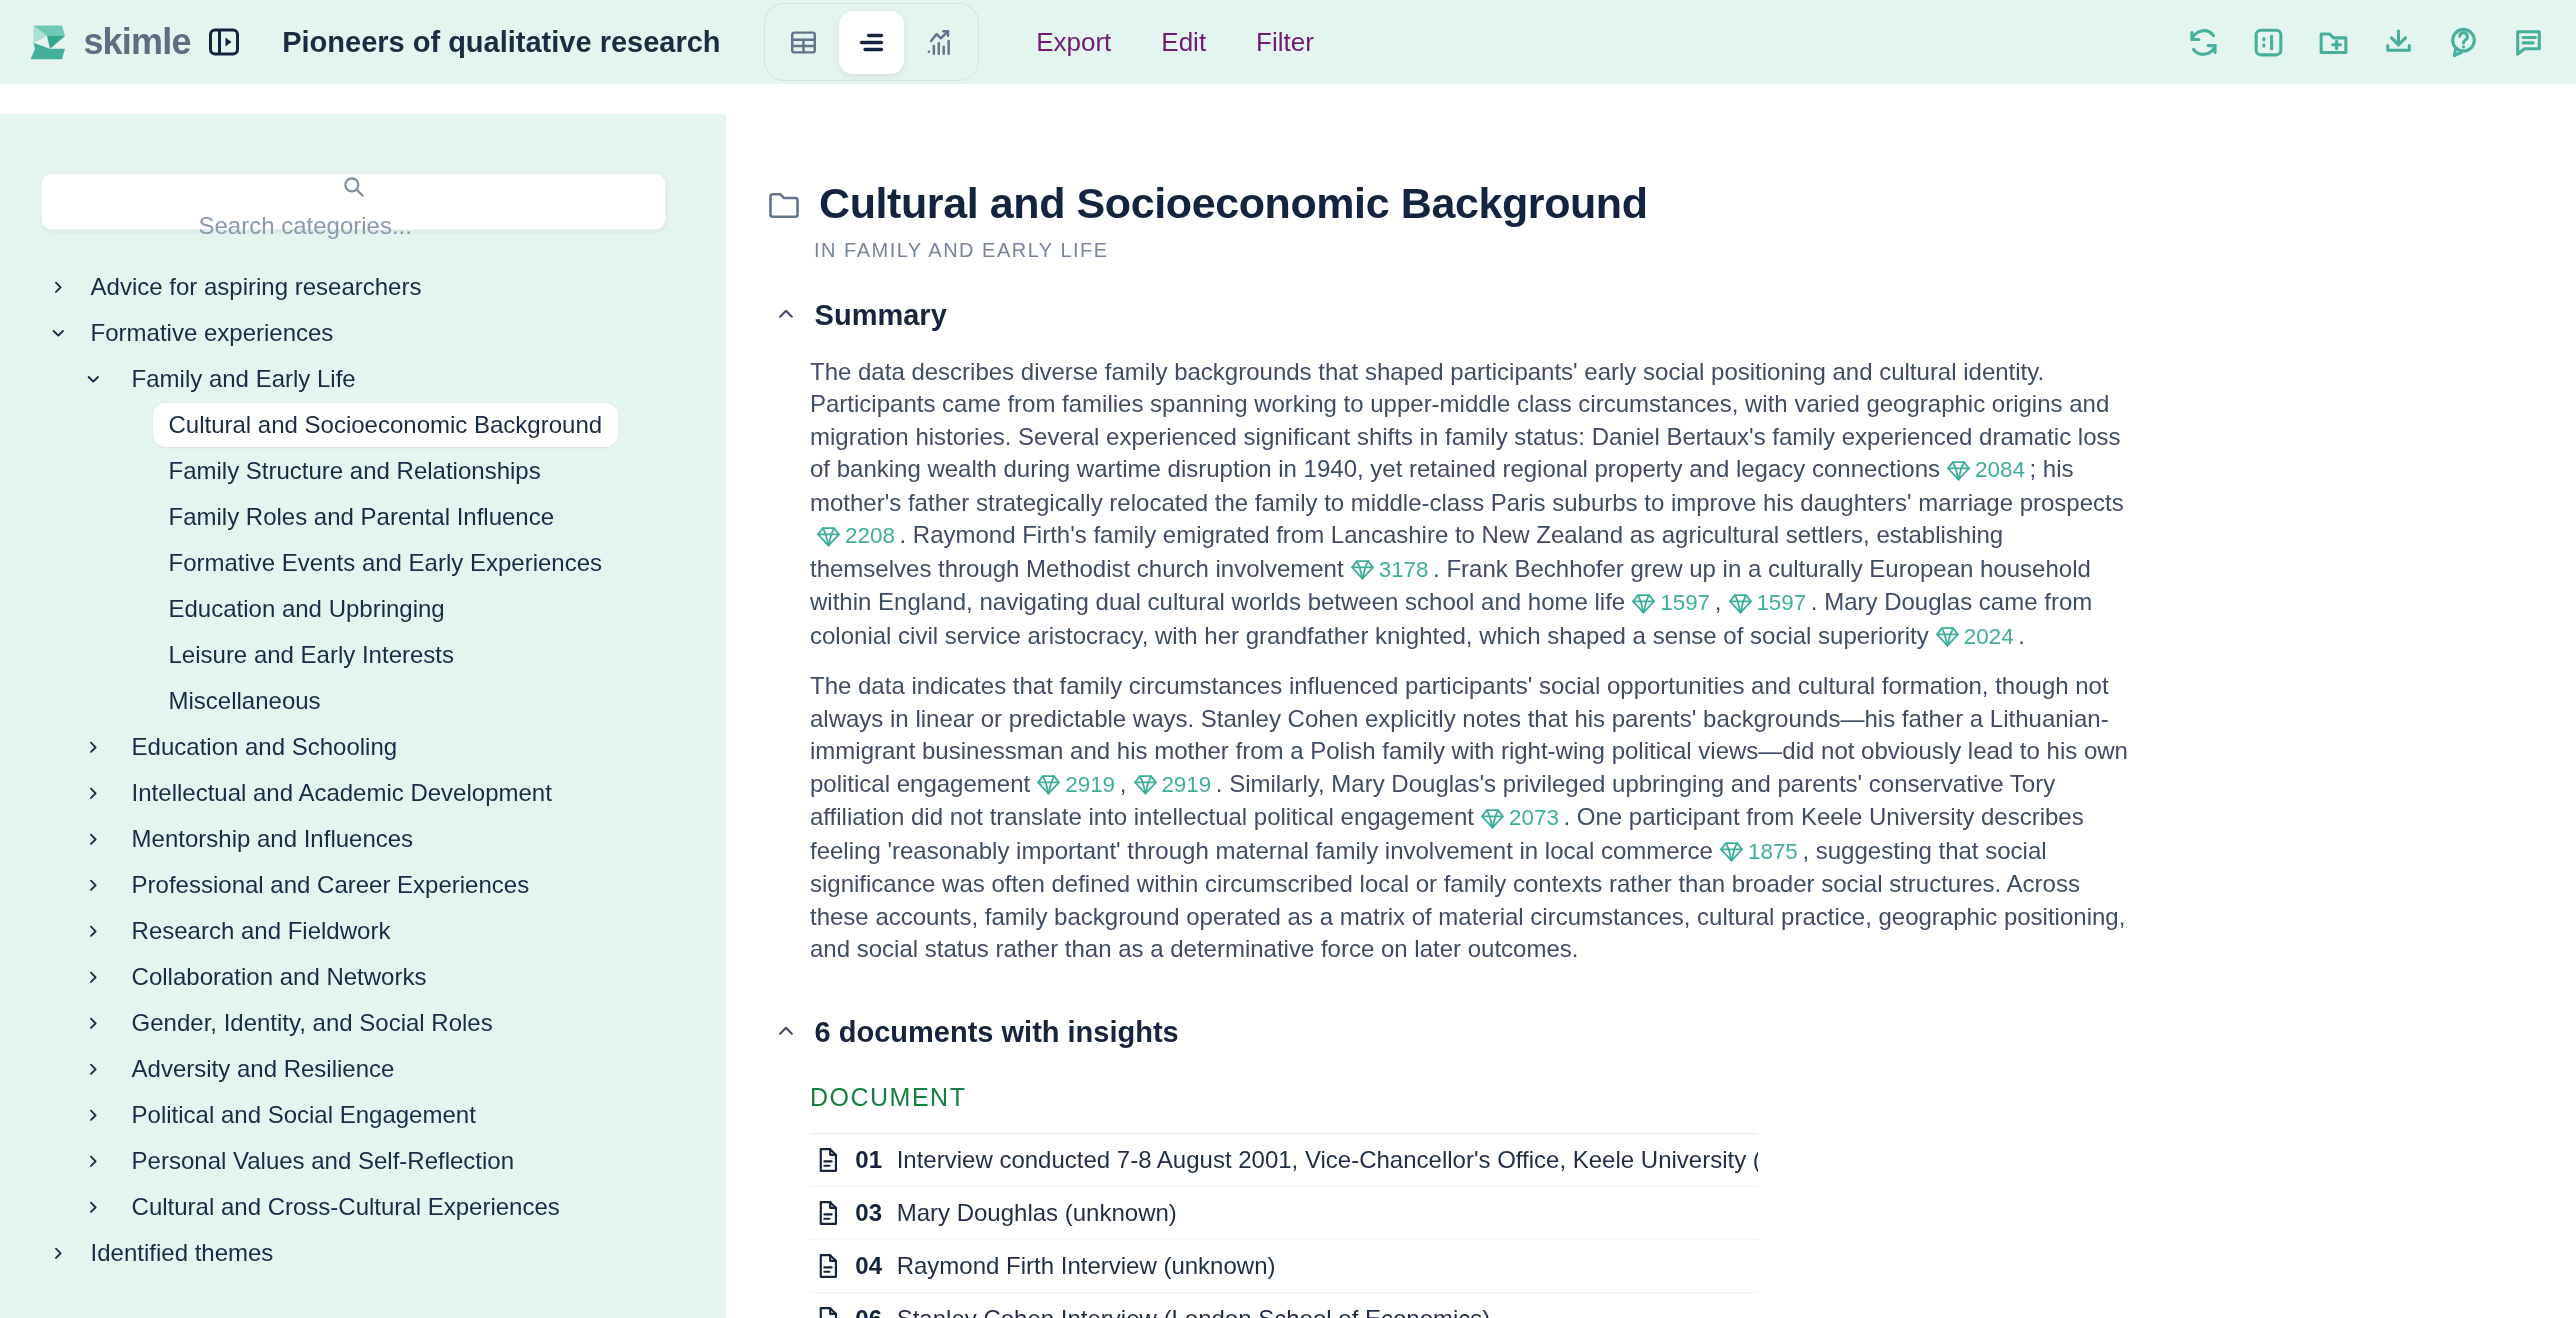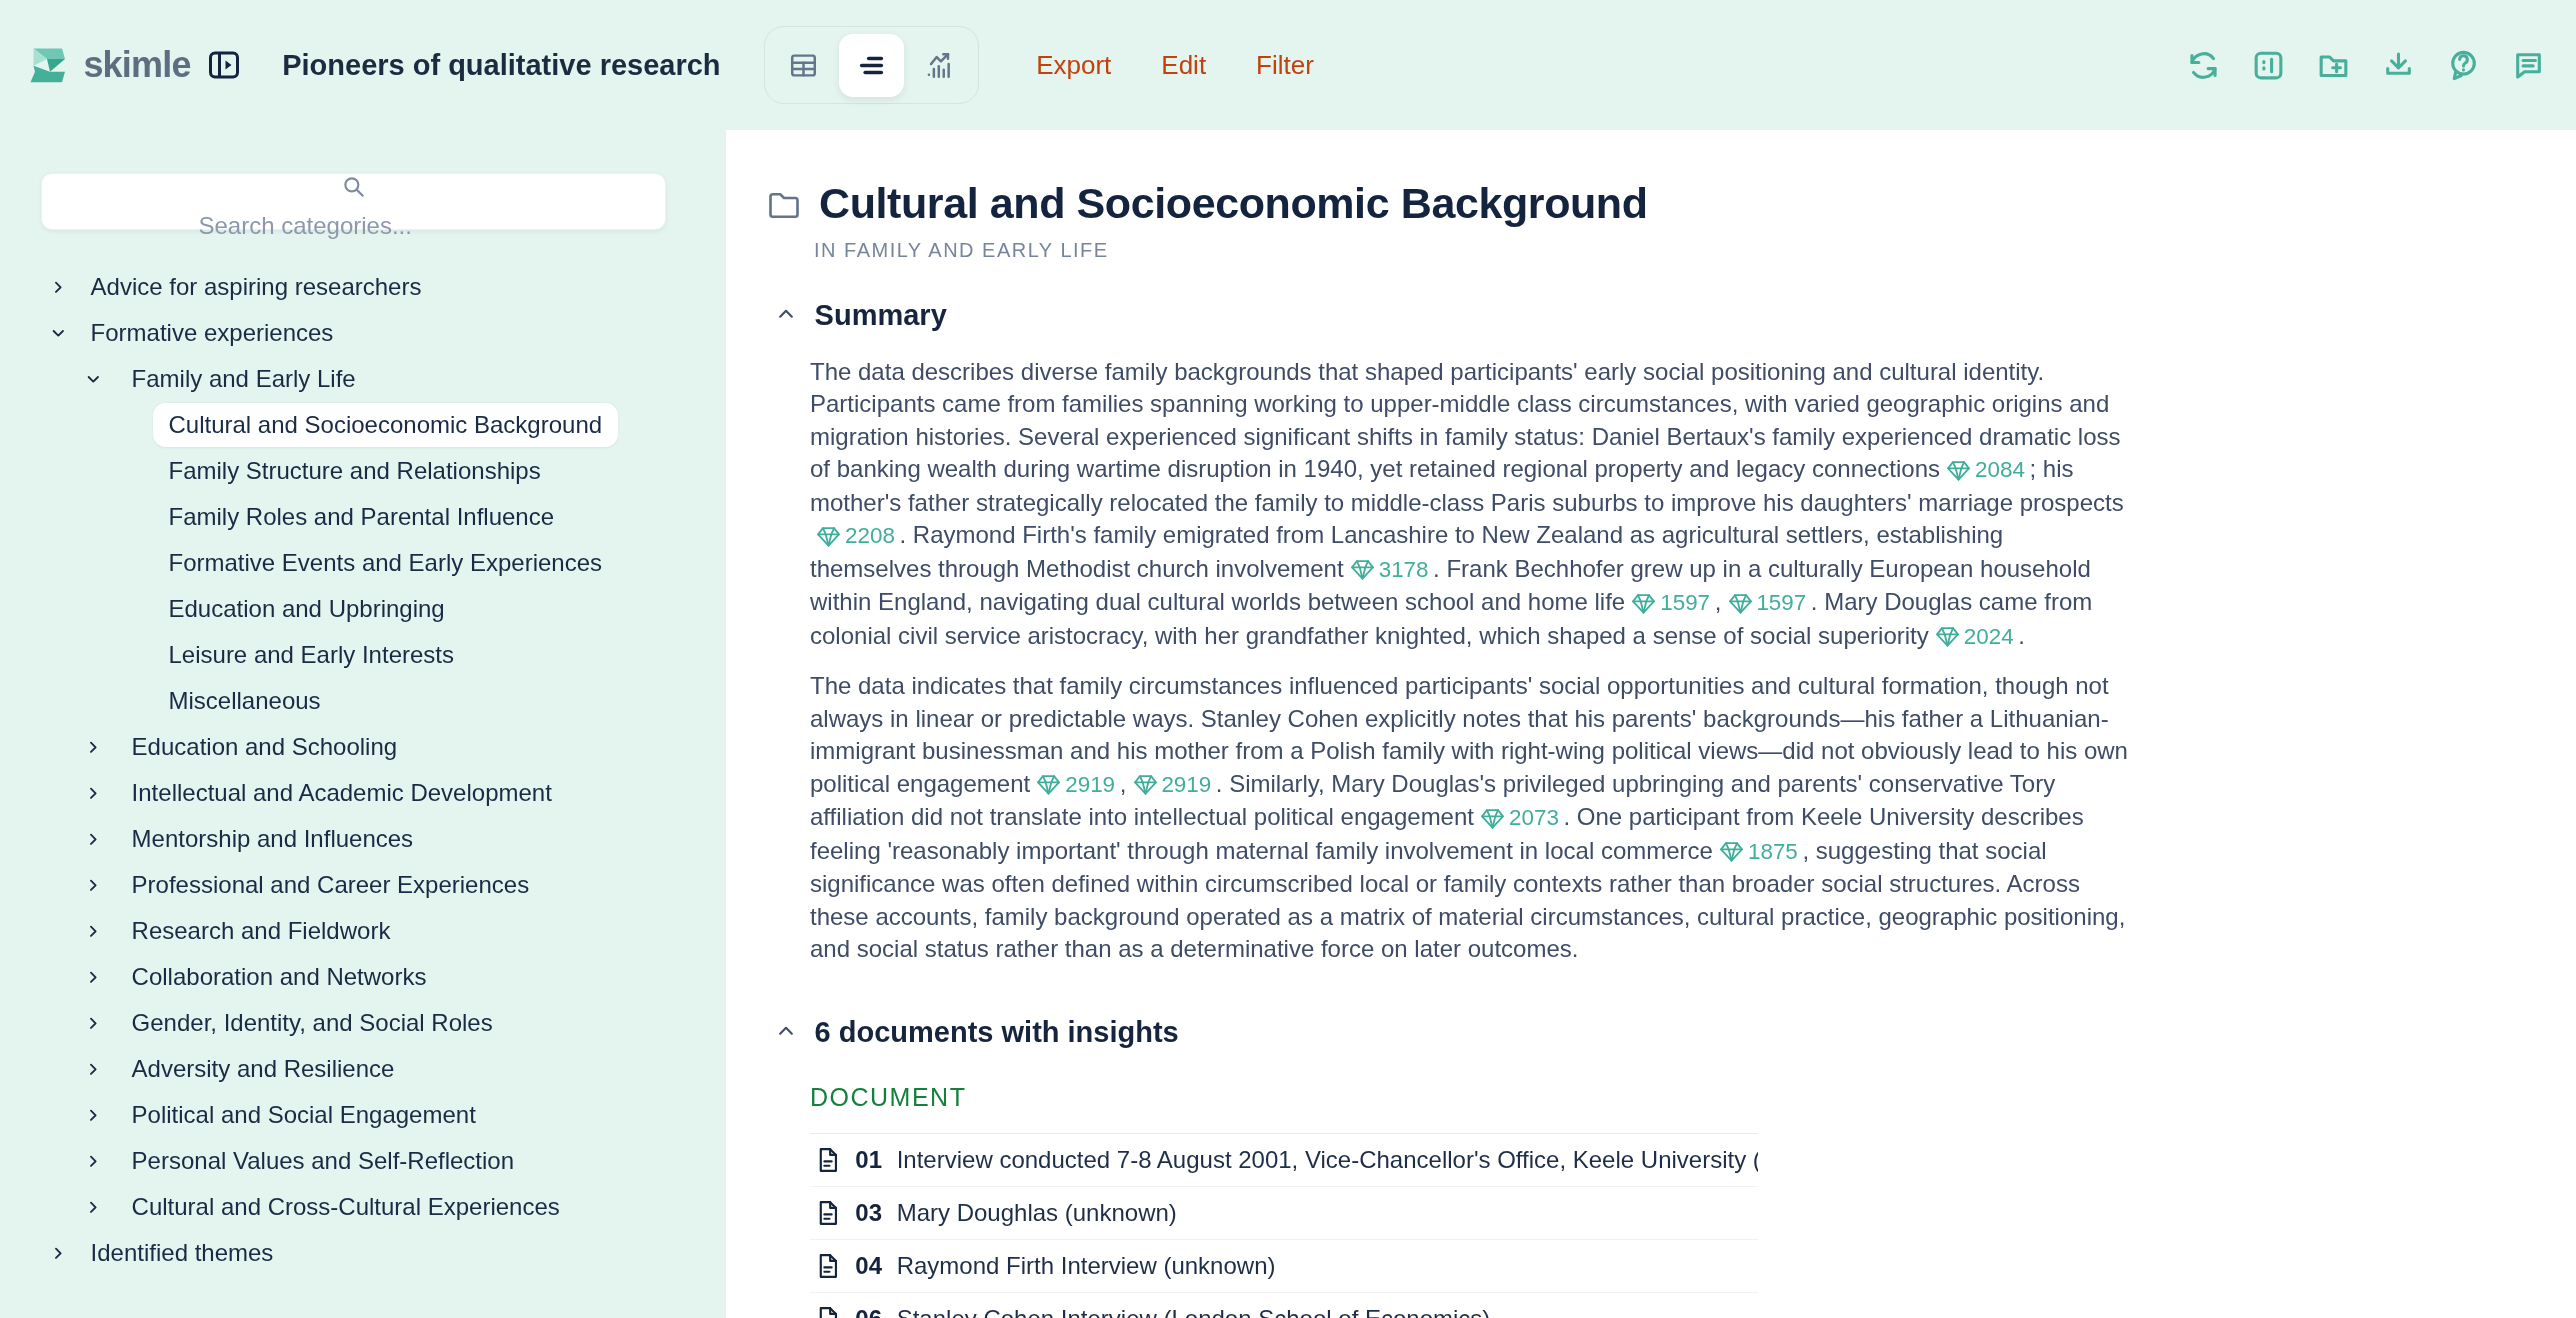--- a/index.html
+++ b/index.html
@@ -5,32 +5,32 @@
   * { margin:0; padding:0; box-sizing:border-box; }
   html,body { width:2576px; height:1318px; overflow:hidden; background:#fff;
     font-family:"Liberation Sans", sans-serif; }
   :root{
     --mint:#E4F4EE; --teal:#47AF9B; --navy:#14233E; --body:#3E4C66;
     --gray:#64748B; --muted:#8A97AB;
   }
   svg{display:block;}
 
   
-  .header{ position:absolute; top:0; left:0; right:0; height:130px;
+  .header{ position:absolute; top:0; left:0; right:0; height:84px;
     background:var(--mint); display:flex; align-items:center; padding:0 29px 0 23px; z-index:2;}
   .brand{ display:flex; align-items:center; gap:12.4px; }
   .brand-name{ font-size:36px; font-weight:600; color:#5E6E80; letter-spacing:-0.8px; }
   .panel-btn{ margin-left:15.5px; cursor:pointer; }
   .proj-title{ margin-left:40px; font-size:29px; font-weight:600; color:#1B2B40; }
   .seg{ margin-left:43px; border:1.5px solid #D6E3DE; border-radius:20px; padding:6.2px; display:flex; gap:3.1px; }
   .seg-btn{ width:65px; height:63px; border-radius:14px; display:flex; align-items:center; justify-content:center;
     color:var(--gray); cursor:pointer; background:transparent; border:none; }
   .seg-btn.selected{ background:#fff; color:var(--navy); box-shadow:0 2.3px 7.7px rgba(20,35,62,.08); }
   .menu{ display:flex; gap:50px; margin-left:57px; }
-  .menu-item{ font-size:26px; font-weight:500; color:#c2410c; cursor:pointer; }
+  .menu-item{ font-size:26px; font-weight:500; color:#701a75; cursor:pointer; }
   .hicons{ margin-left:auto; display:flex; gap:28px; align-items:center; color:var(--teal); }
   .hicon{ width:37px; height:37px; cursor:pointer; }
 
   
   .sidebar{ position:absolute; top:114px; left:0; width:726px; bottom:0; background:var(--mint); }
   .search{ margin:59px 60px 0 41px; height:57px; background:#fff; border:0.8px solid #EDF1F4; border-radius:10.8px;
     display:flex; align-items:center; padding:0 18.6px; gap:12.4px; box-shadow:0 1.5px 4.6px rgba(20,40,60,.06);flex-direction:column; }
   .search input{ border:none; outline:none; flex:1; font-size:24px; color:#33415A; background:transparent;
     font-family:"Liberation Sans", sans-serif; }
   .search input::placeholder{ color:#8C99AC; }

